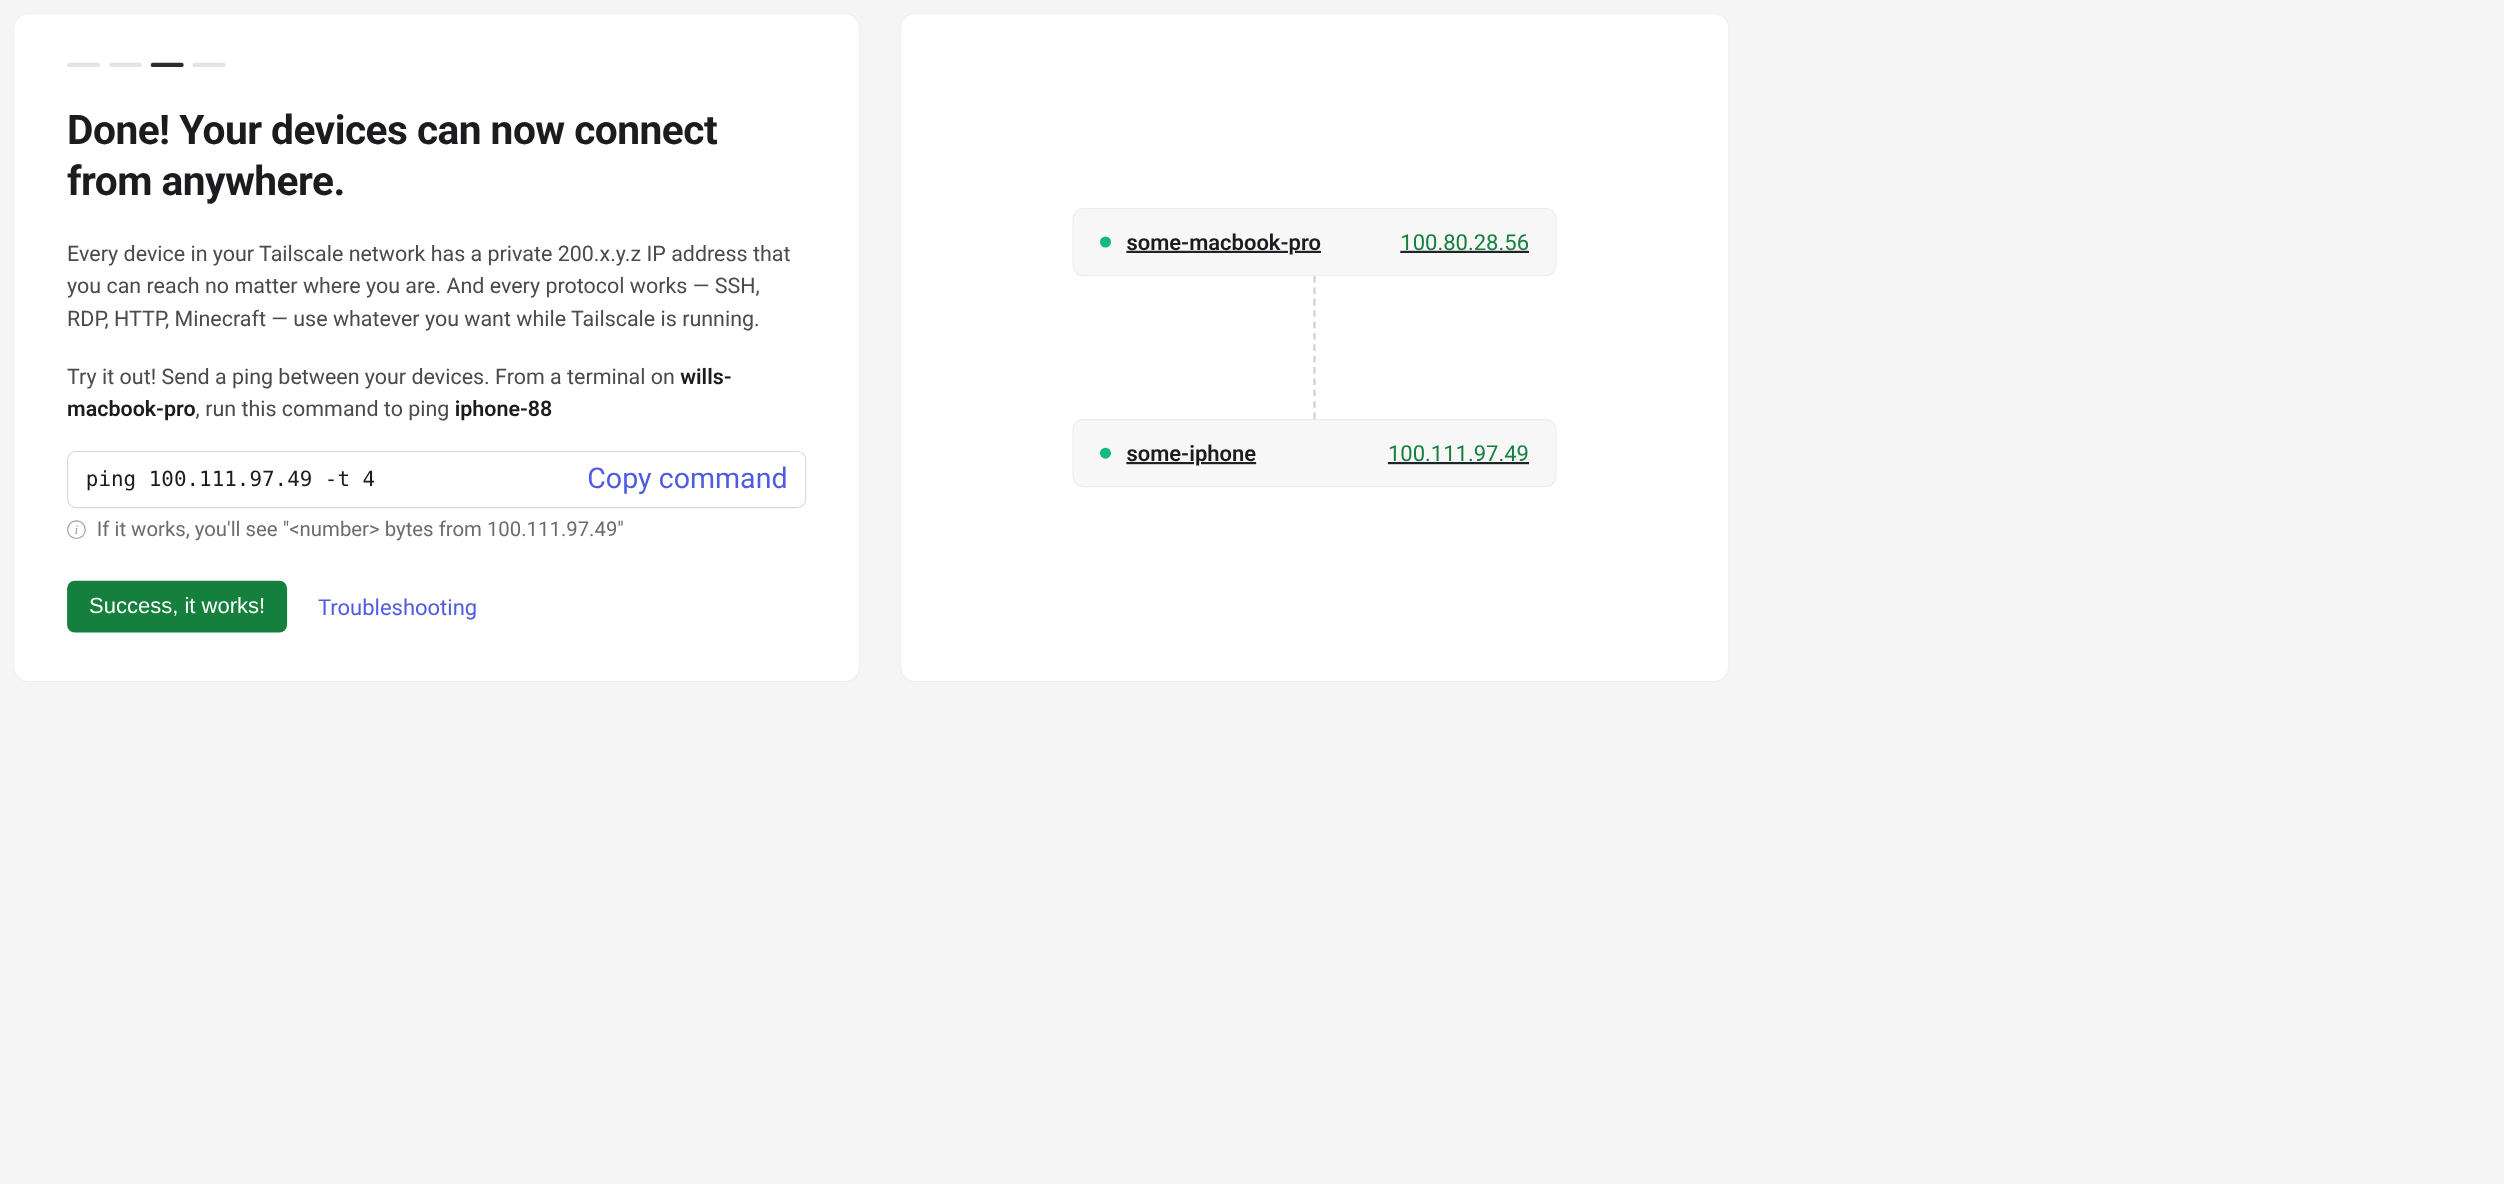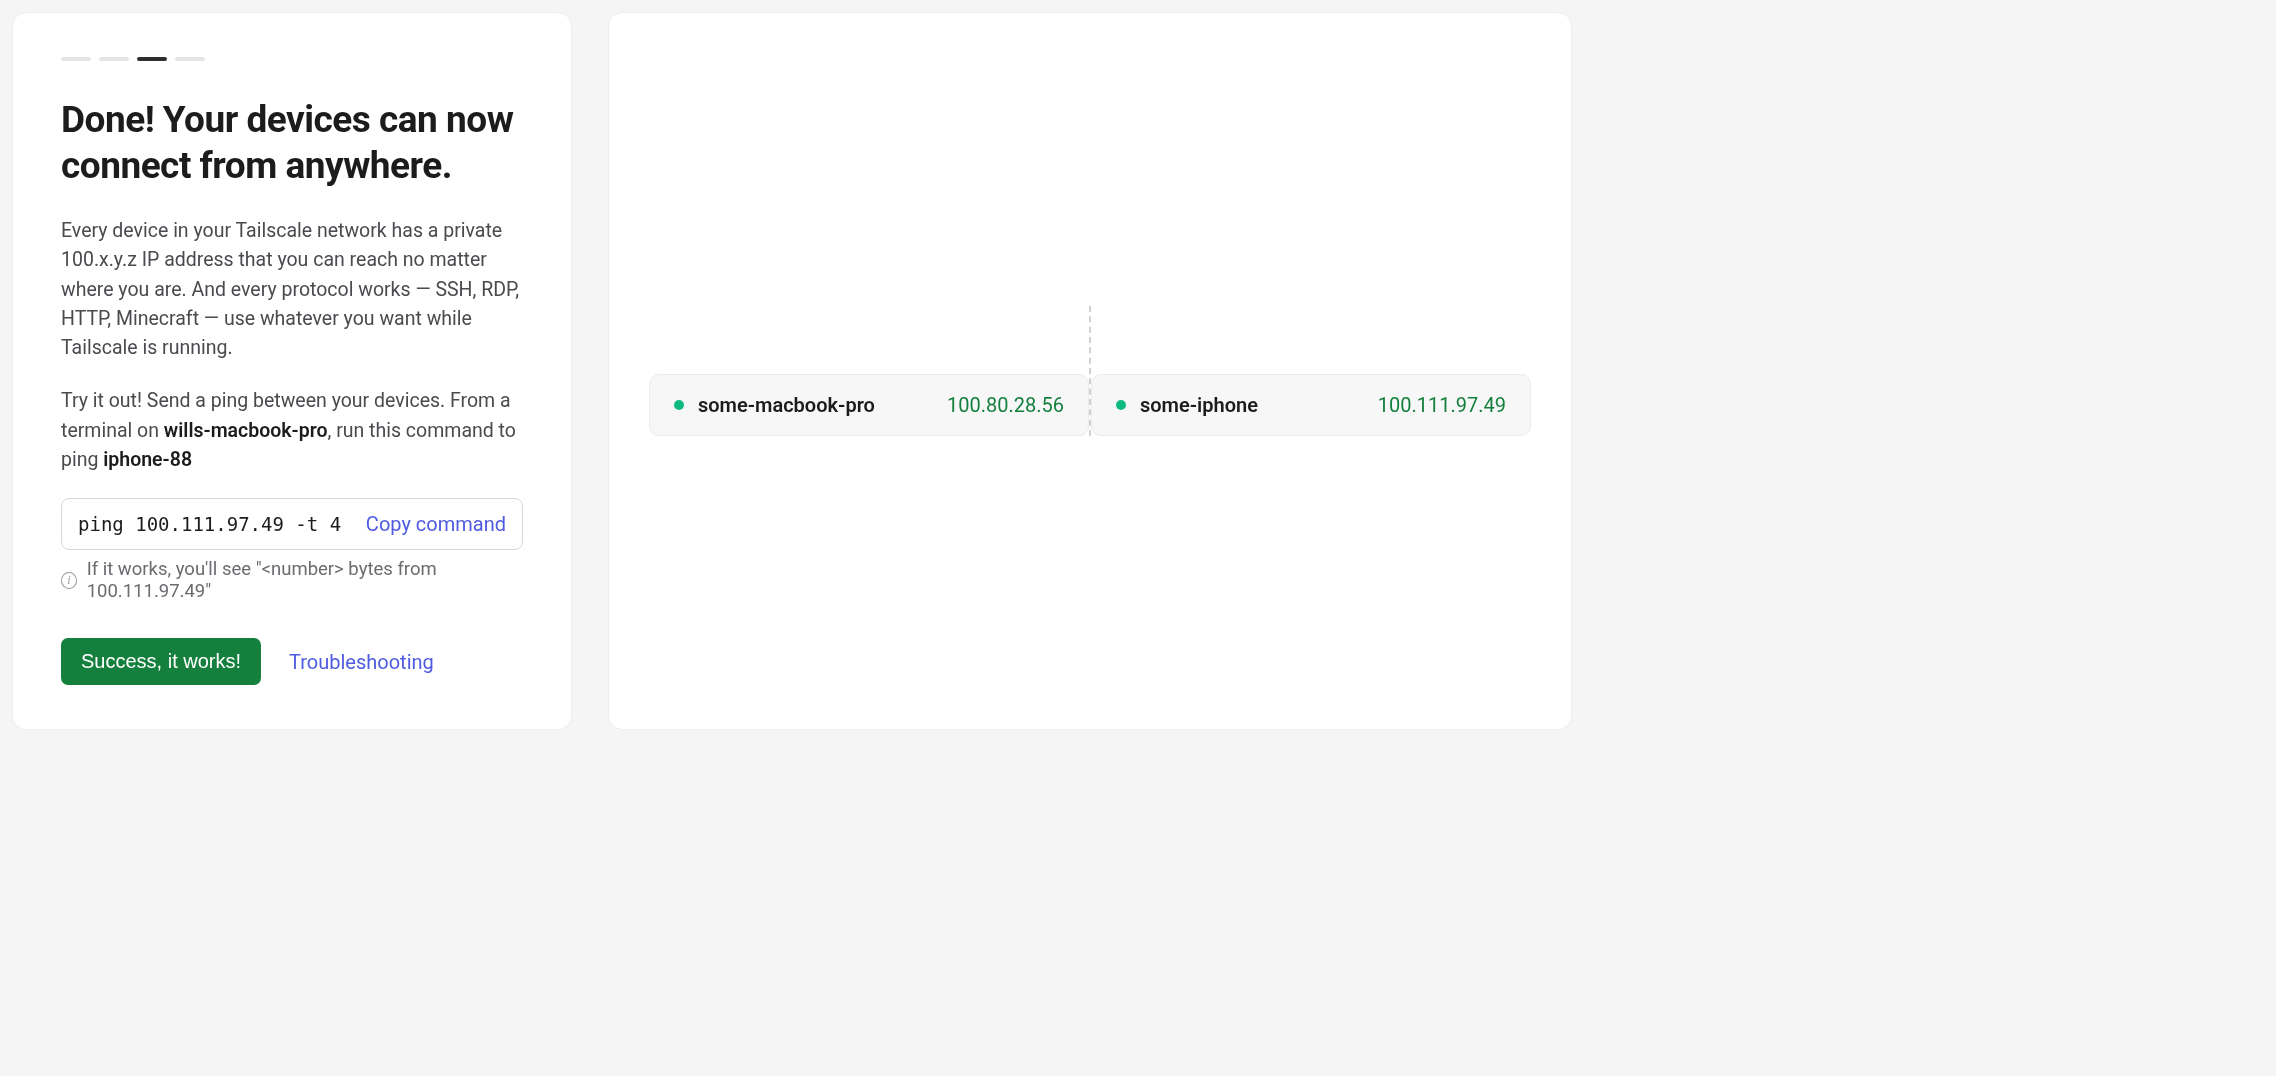--- a/index.html
+++ b/index.html
@@ -79,21 +79,21 @@
       font-size: 19px;
       color: #1c1c1e;
       white-space: pre;
     }
     .copy-area {
       text-align: right;
       line-height: 1.2;
     }
     .copy-link {
       color: #4f5be0;
-      font-size: 20px;
+      font-size: 26px;
       cursor: pointer;
     }
     .hint-row {
       display: flex;
       align-items: center;
       gap: 10px;
       color: #6b6b70;
       font-size: 18.5px;
       margin-bottom: 36px;
     }
@@ -129,22 +129,24 @@
       color: #4f5be0;
       font-size: 20px;
       font-weight: 400;
       cursor: pointer;
       text-decoration: none;
     }
 
     
     .graph {
       display: flex;
-      align-items: flex-end;
+      flex-direction: column;
+      align-items: center;
       gap: 0;
+      text-decoration: underline;
     }
     .node {
       background: #f7f7f8;
       border: 1px solid #ececee;
       border-radius: 10px;
       width: 440px;
       padding: 18px 24px;
       display: flex;
       align-items: center;
       gap: 14px;
@@ -178,21 +180,21 @@
   <div class="card left-card">
     <div class="progress">
       <div class="dash"></div>
       <div class="dash"></div>
       <div class="dash active"></div>
       <div class="dash"></div>
     </div>
 
     <h1 class="title">Done! Your devices can now connect from anywhere.</h1>
 
-    <p class="body">Every device in your Tailscale network has a private 100.x.y.z IP address that you can reach no matter where you are. And every protocol works — SSH, RDP, HTTP, Minecraft — use whatever you want while Tailscale is running.</p>
+    <p class="body">Every device in your Tailscale network has a private 200.x.y.z IP address that you can reach no matter where you are. And every protocol works — SSH, RDP, HTTP, Minecraft — use whatever you want while Tailscale is running.</p>
 
     <p class="body">
       <span>Try it out! Send a ping between your devices. From a terminal on </span><b>wills-macbook-pro</b><span>, run this command to ping </span><b>iphone-88</b>
     </p>
 
     <div class="cmd-box">
       <code>ping 100.111.97.49 -t 4</code>
       <div class="copy-area">
         <span class="copy-link">Copy command</span>
       </div>

